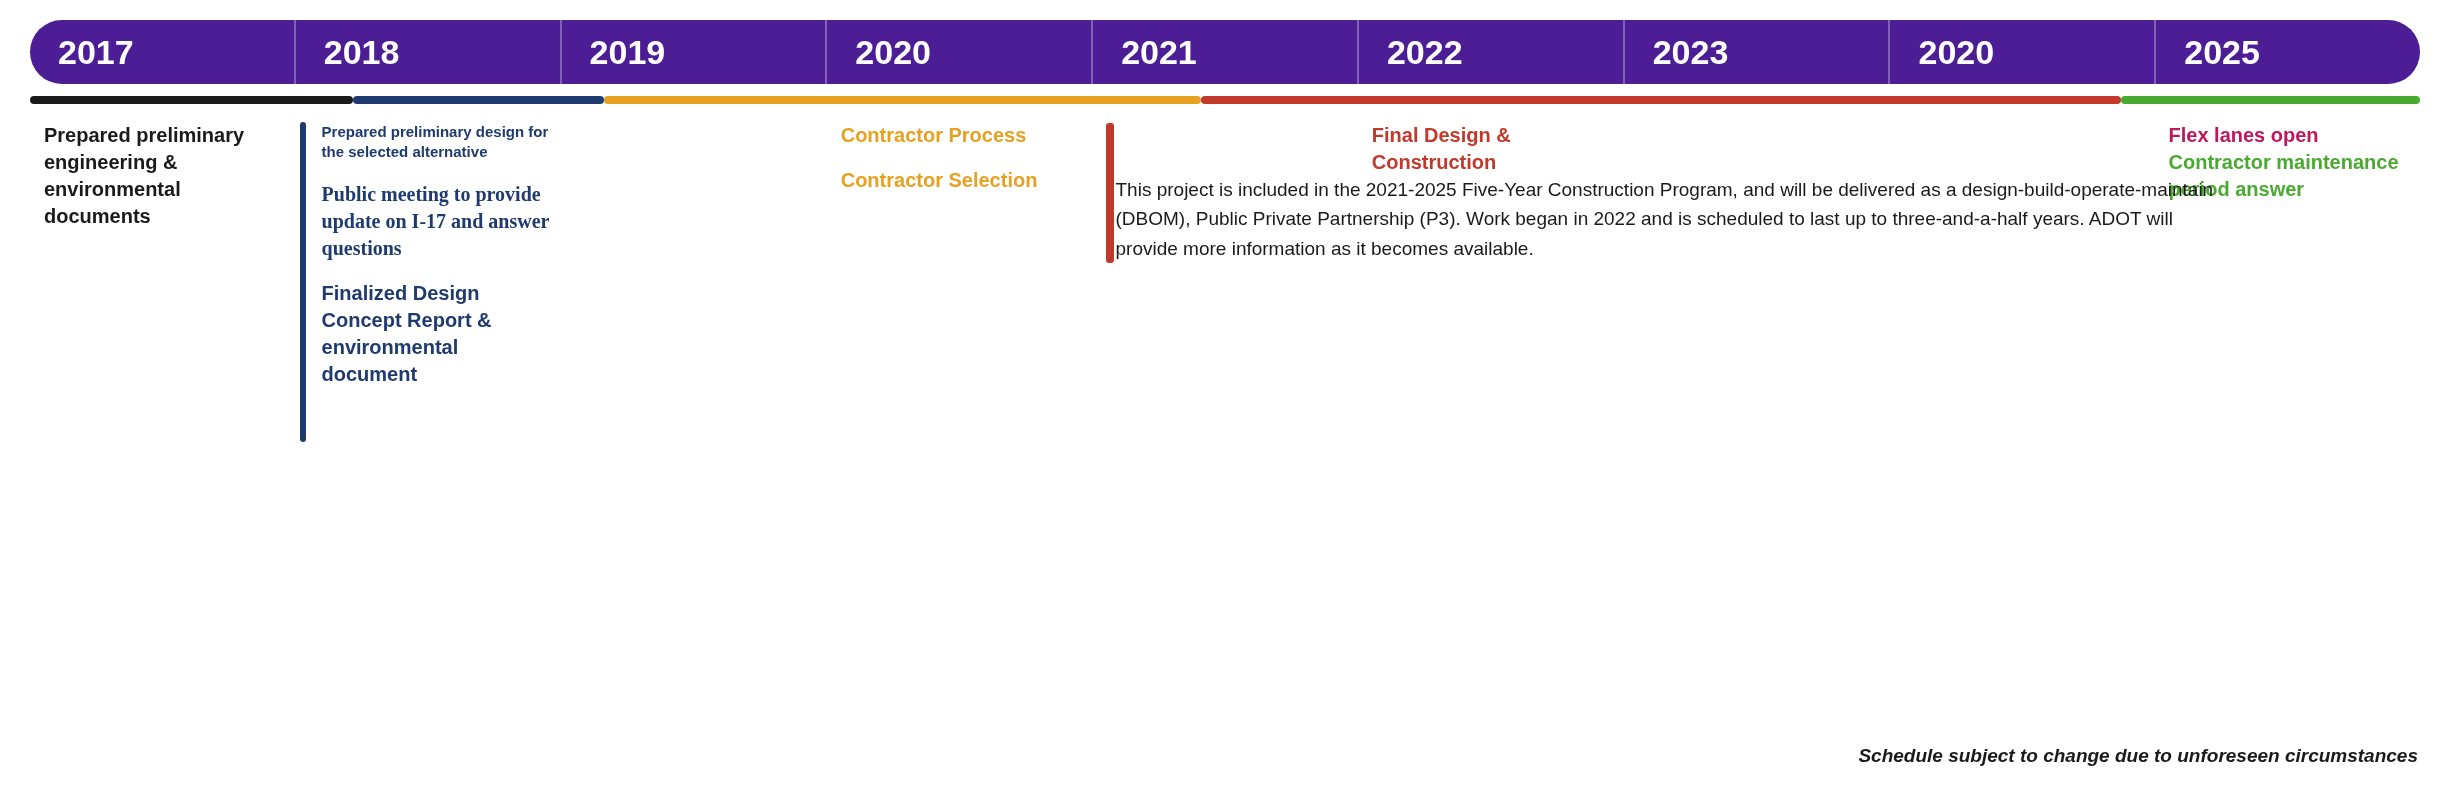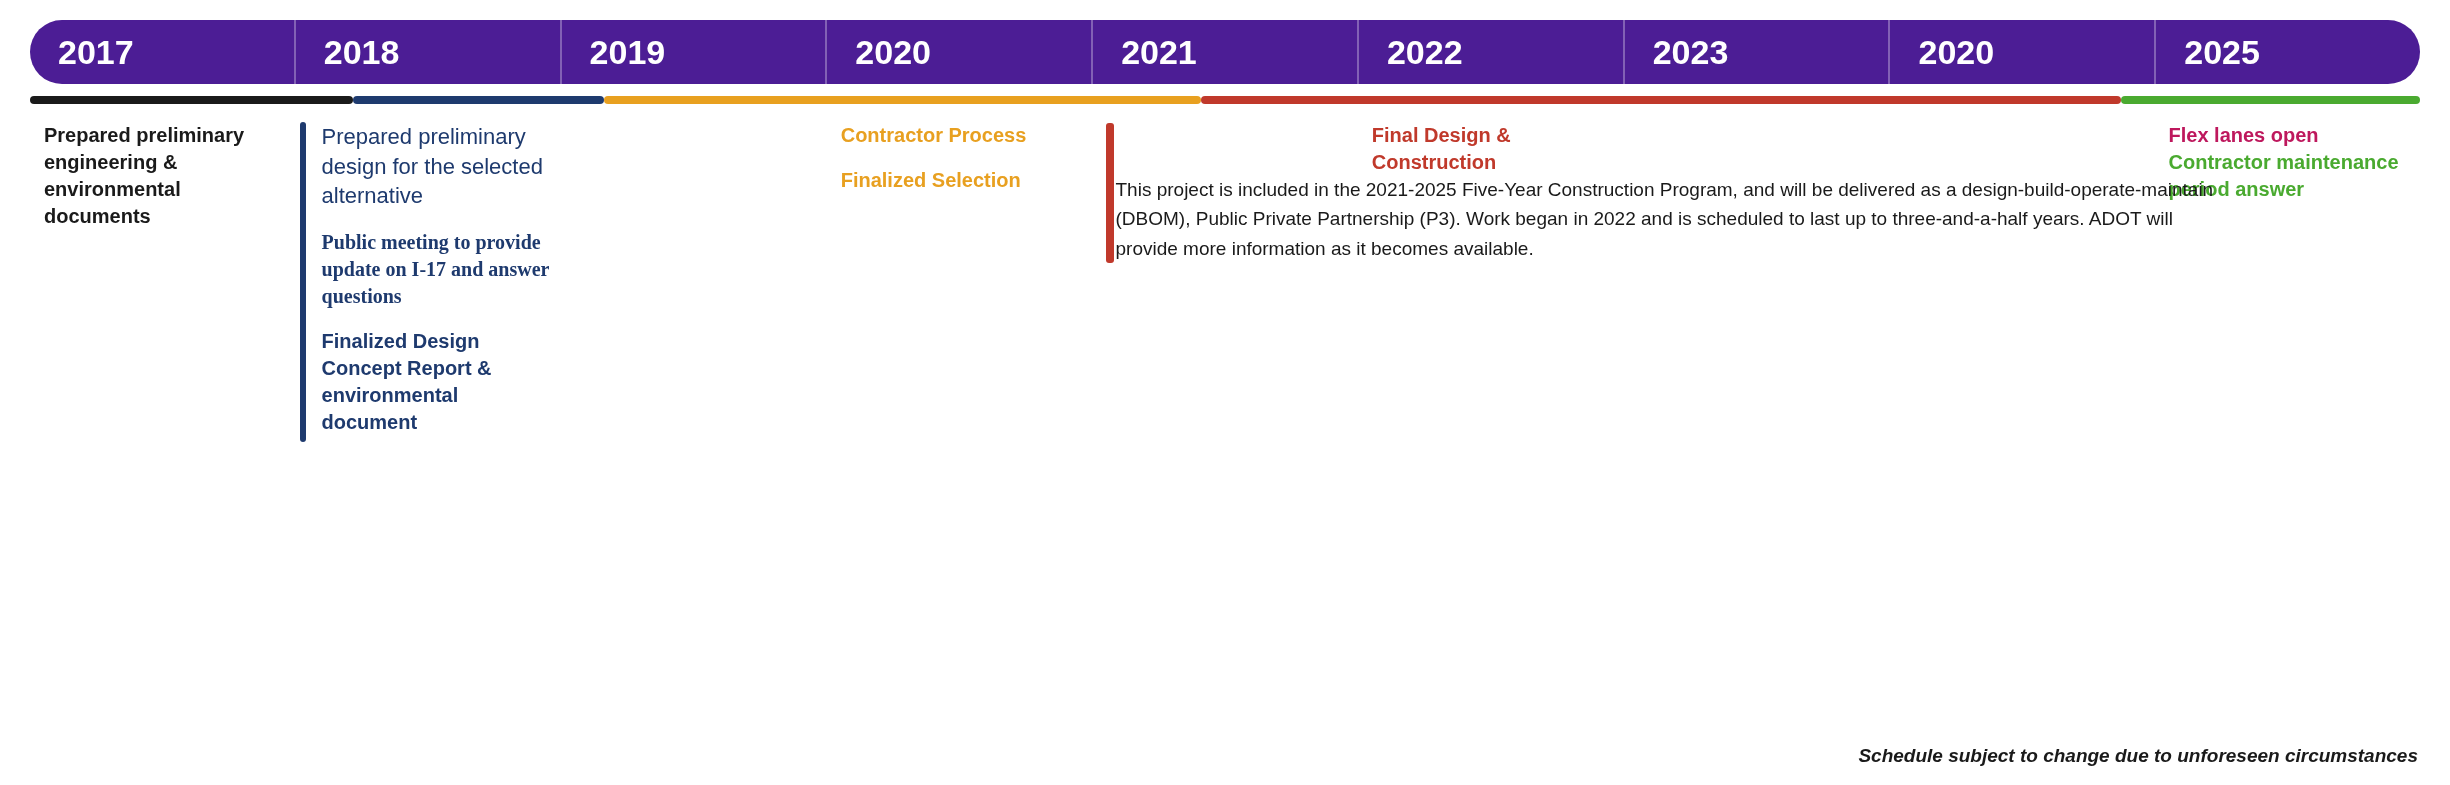--- a/index.html
+++ b/index.html
@@ -76,28 +76,28 @@
       <div style="position: absolute; left: 87.5%; width: 12.5%; top: 4px; height: 8px; background: rgb(74, 170, 48); border-radius: 4px;"></div>
     </div>
 
   <div style="display:flex; width:100%; margin-top:0; position:relative;" id="content-area">
     <div id="columns-row" style="display:flex; width:100%;">
         <div style="flex: 1 1 0%; padding: 10px 12px 0px 14px; position: relative;">
           <p style="font-family: Arial, sans-serif; font-size: 20px; font-weight: bold; line-height: 1.35; color: rgb(26, 26, 26); margin-bottom: 11px;">Prepared preliminary engineering &amp; environmental documents</p>
         </div>
         <div style="flex: 1 1 0%; padding: 10px 12px 0px 14px; position: relative;">
           <div style="position: absolute; left: 4px; top: 10px; width: 6px; height: 320px; background: rgb(30, 58, 110); border-radius: 3px;"></div>
-          <p style="font-family: Arial, sans-serif; font-size: 22px; font-weight: normal; line-height: 1.35; color: rgb(30, 58, 110); margin-bottom: 18px; padding-left: 12px;">Prepared preliminary design for the selected alternative</p>
+          <p style="font-family: Arial, sans-serif; font-size: 15px; font-weight: bold; line-height: 1.35; color: rgb(30, 58, 110); margin-bottom: 18px; padding-left: 12px;">Prepared preliminary design for the selected alternative</p>
           <p style="font-family: Liberation Serif, serif; font-size: 20px; font-weight: bold; line-height: 1.35; color: rgb(30, 58, 110); margin-bottom: 18px; padding-left: 12px;">Public meeting to provide update on I-17 and answer questions</p>
           <p style="font-family: Arial, sans-serif; font-size: 20px; font-weight: bold; line-height: 1.35; color: rgb(30, 58, 110); margin-bottom: 18px; padding-left: 12px;">Finalized Design Concept Report &amp; environmental document</p>
         </div>
         <div style="flex: 1 1 0%; padding: 10px 12px 0px 14px; position: relative;"></div>
         <div style="flex: 1 1 0%; padding: 10px 12px 0px 14px; position: relative;">
           <p style="font-family: Arial, sans-serif; font-size: 20px; font-weight: bold; line-height: 1.35; color: rgb(232, 160, 32); margin-bottom: 18px;">Contractor Process</p>
-          <p style="font-family: Arial, sans-serif; font-size: 20px; font-weight: bold; line-height: 1.35; color: rgb(232, 160, 32); margin-bottom: 18px;">Finalized Selection</p>
+          <p style="font-family: Arial, sans-serif; font-size: 20px; font-weight: bold; line-height: 1.35; color: rgb(232, 160, 32); margin-bottom: 18px;">Contractor Selection</p>
         </div>
         <div style="flex: 1 1 0%; padding: 10px 12px 0px 14px; position: relative;"></div>
         <div style="flex: 1 1 0%; padding: 10px 12px 0px 14px; position: relative;">
           <p style="font-family: Arial, sans-serif; font-size: 20px; font-weight: bold; line-height: 1.35; color: rgb(192, 57, 43); margin-bottom: 18px;">Final Design &amp; Construction</p>
         </div>
         <div style="flex: 1 1 0%; padding: 10px 12px 0px 14px; position: relative;"></div>
         <div style="flex: 1 1 0%; padding: 10px 12px 0px 14px; position: relative;"></div>
         <div style="flex: 1 1 0%; padding: 10px 12px 0px 14px; position: relative;">
           <p style="font-family: Arial, sans-serif; font-size: 20px; font-weight: bold; line-height: 1.35; color: #be185d; ">Flex lanes open</p>
           <p style="font-family: Arial, sans-serif; font-size: 20px; font-weight: bold; line-height: 1.35; color: rgb(74, 170, 48); margin-bottom: 18px;">Contractor maintenance period answer</p>

